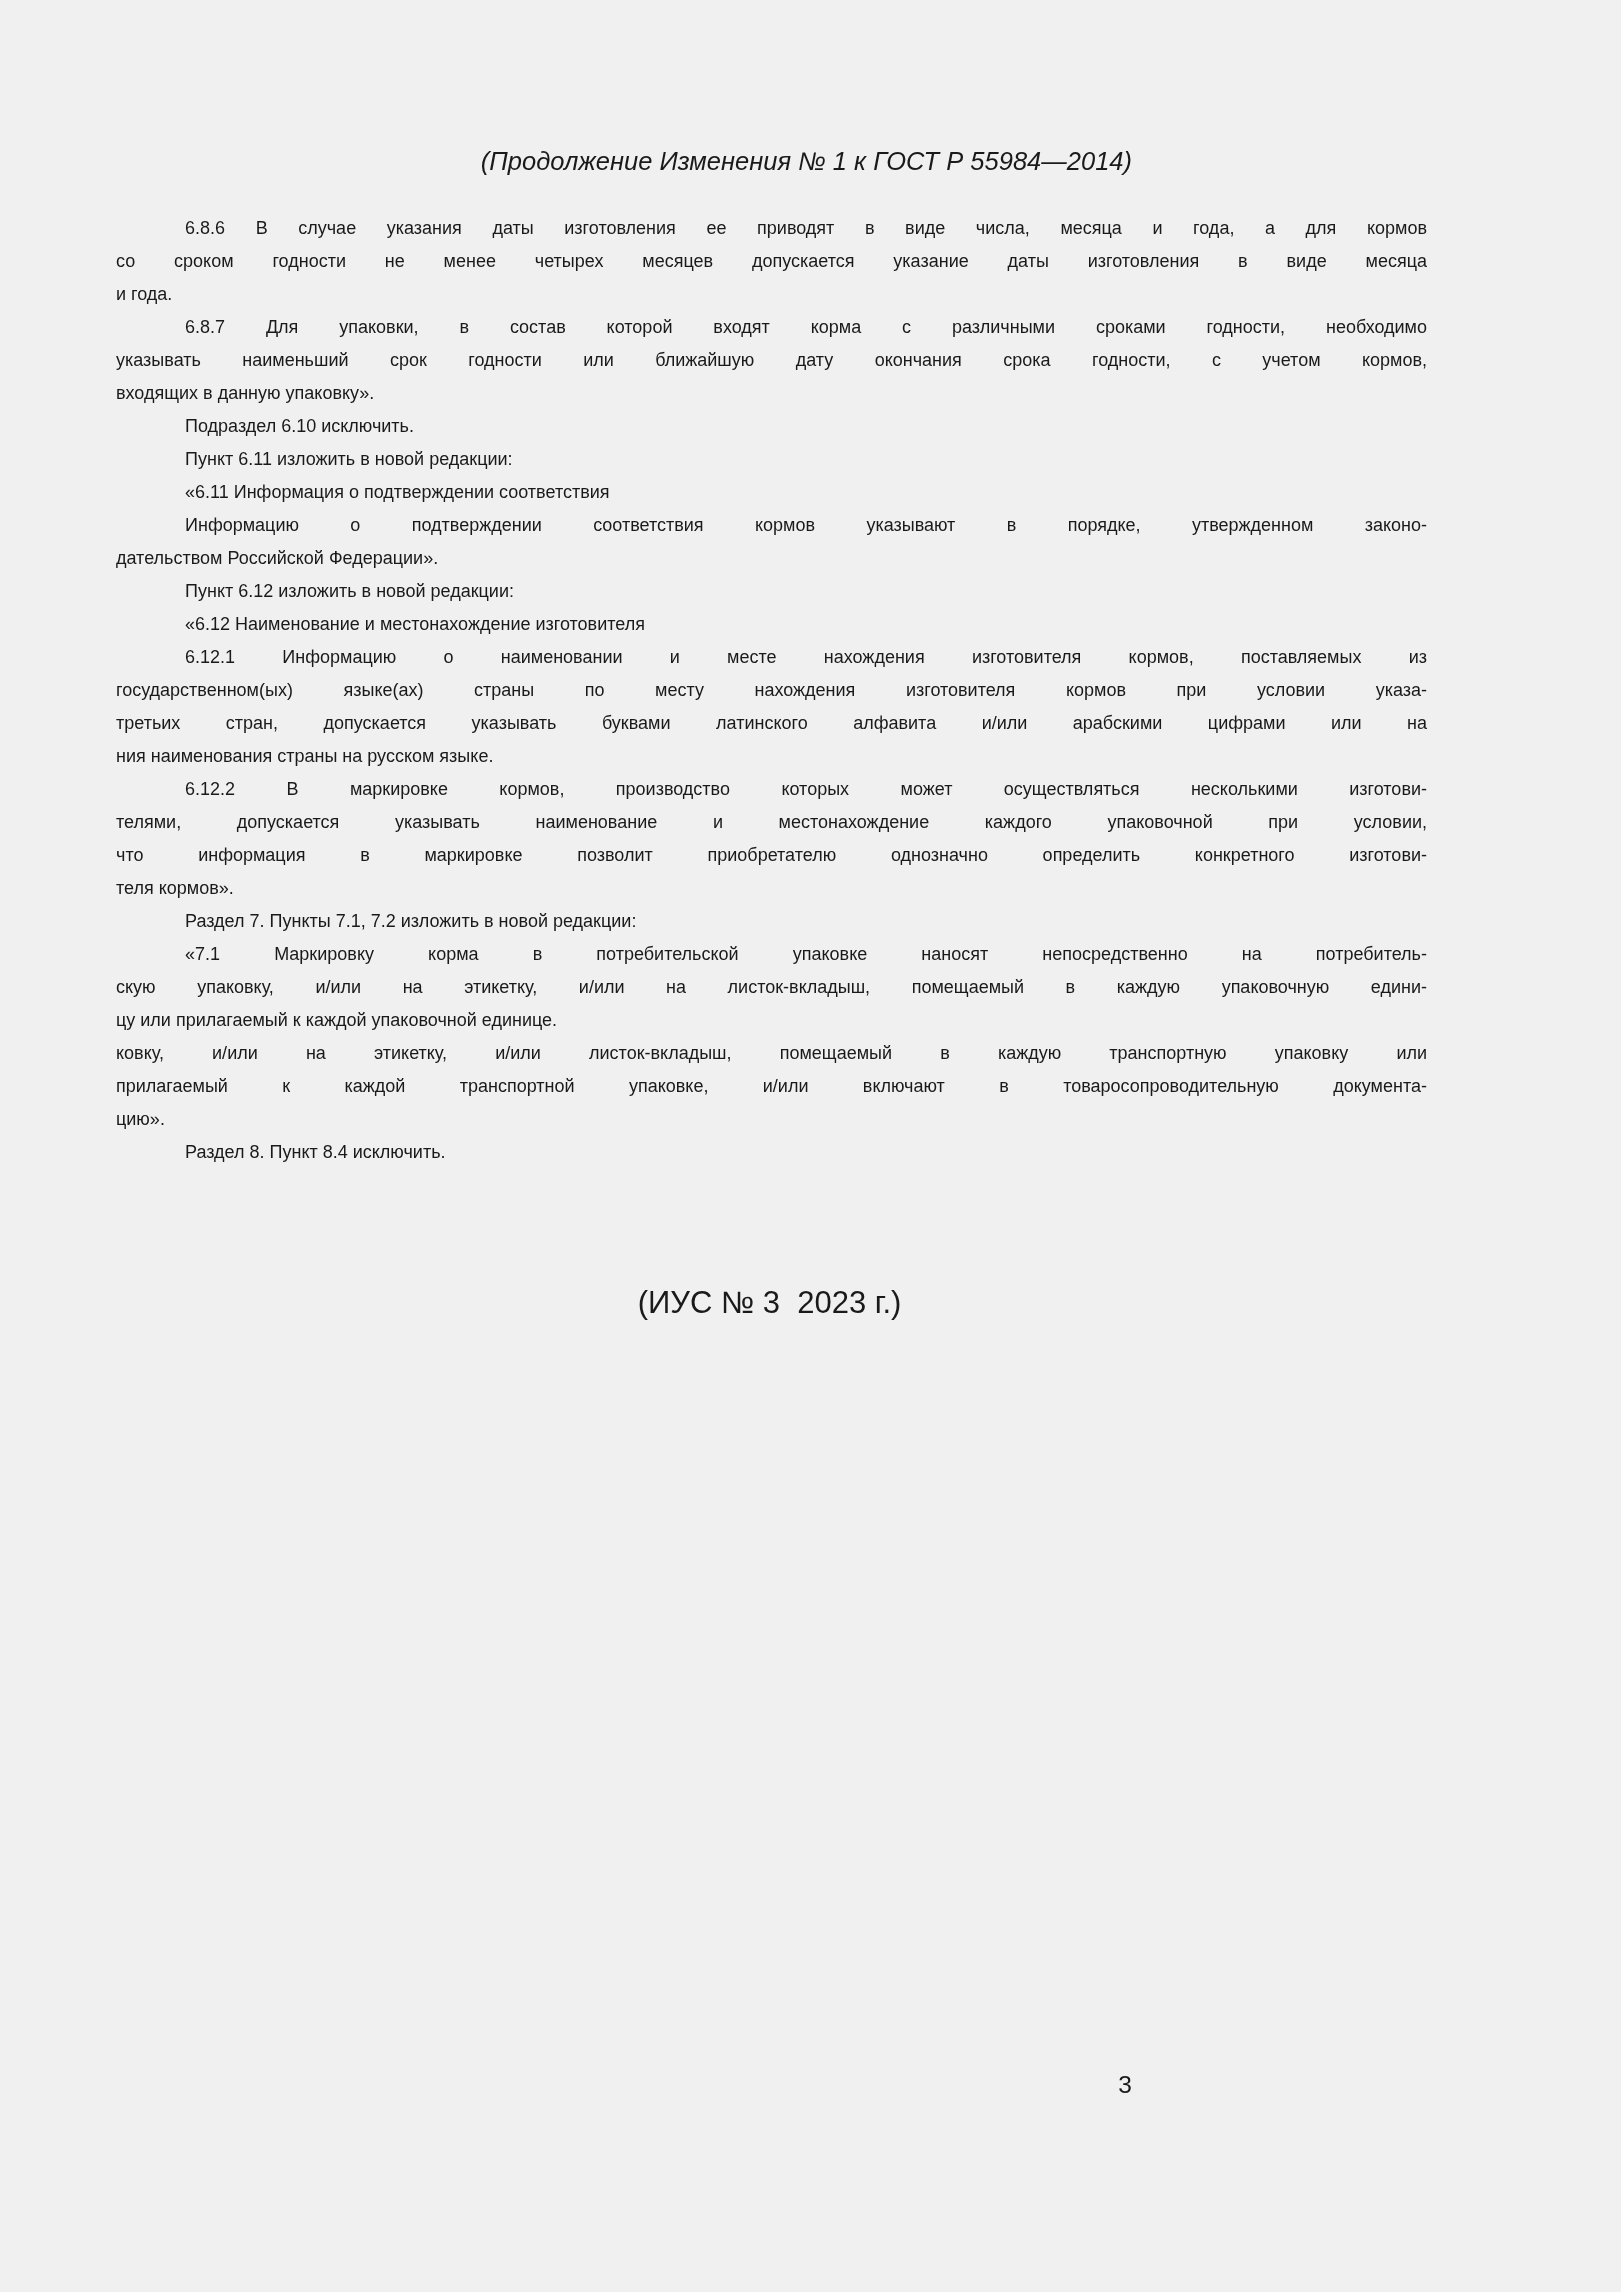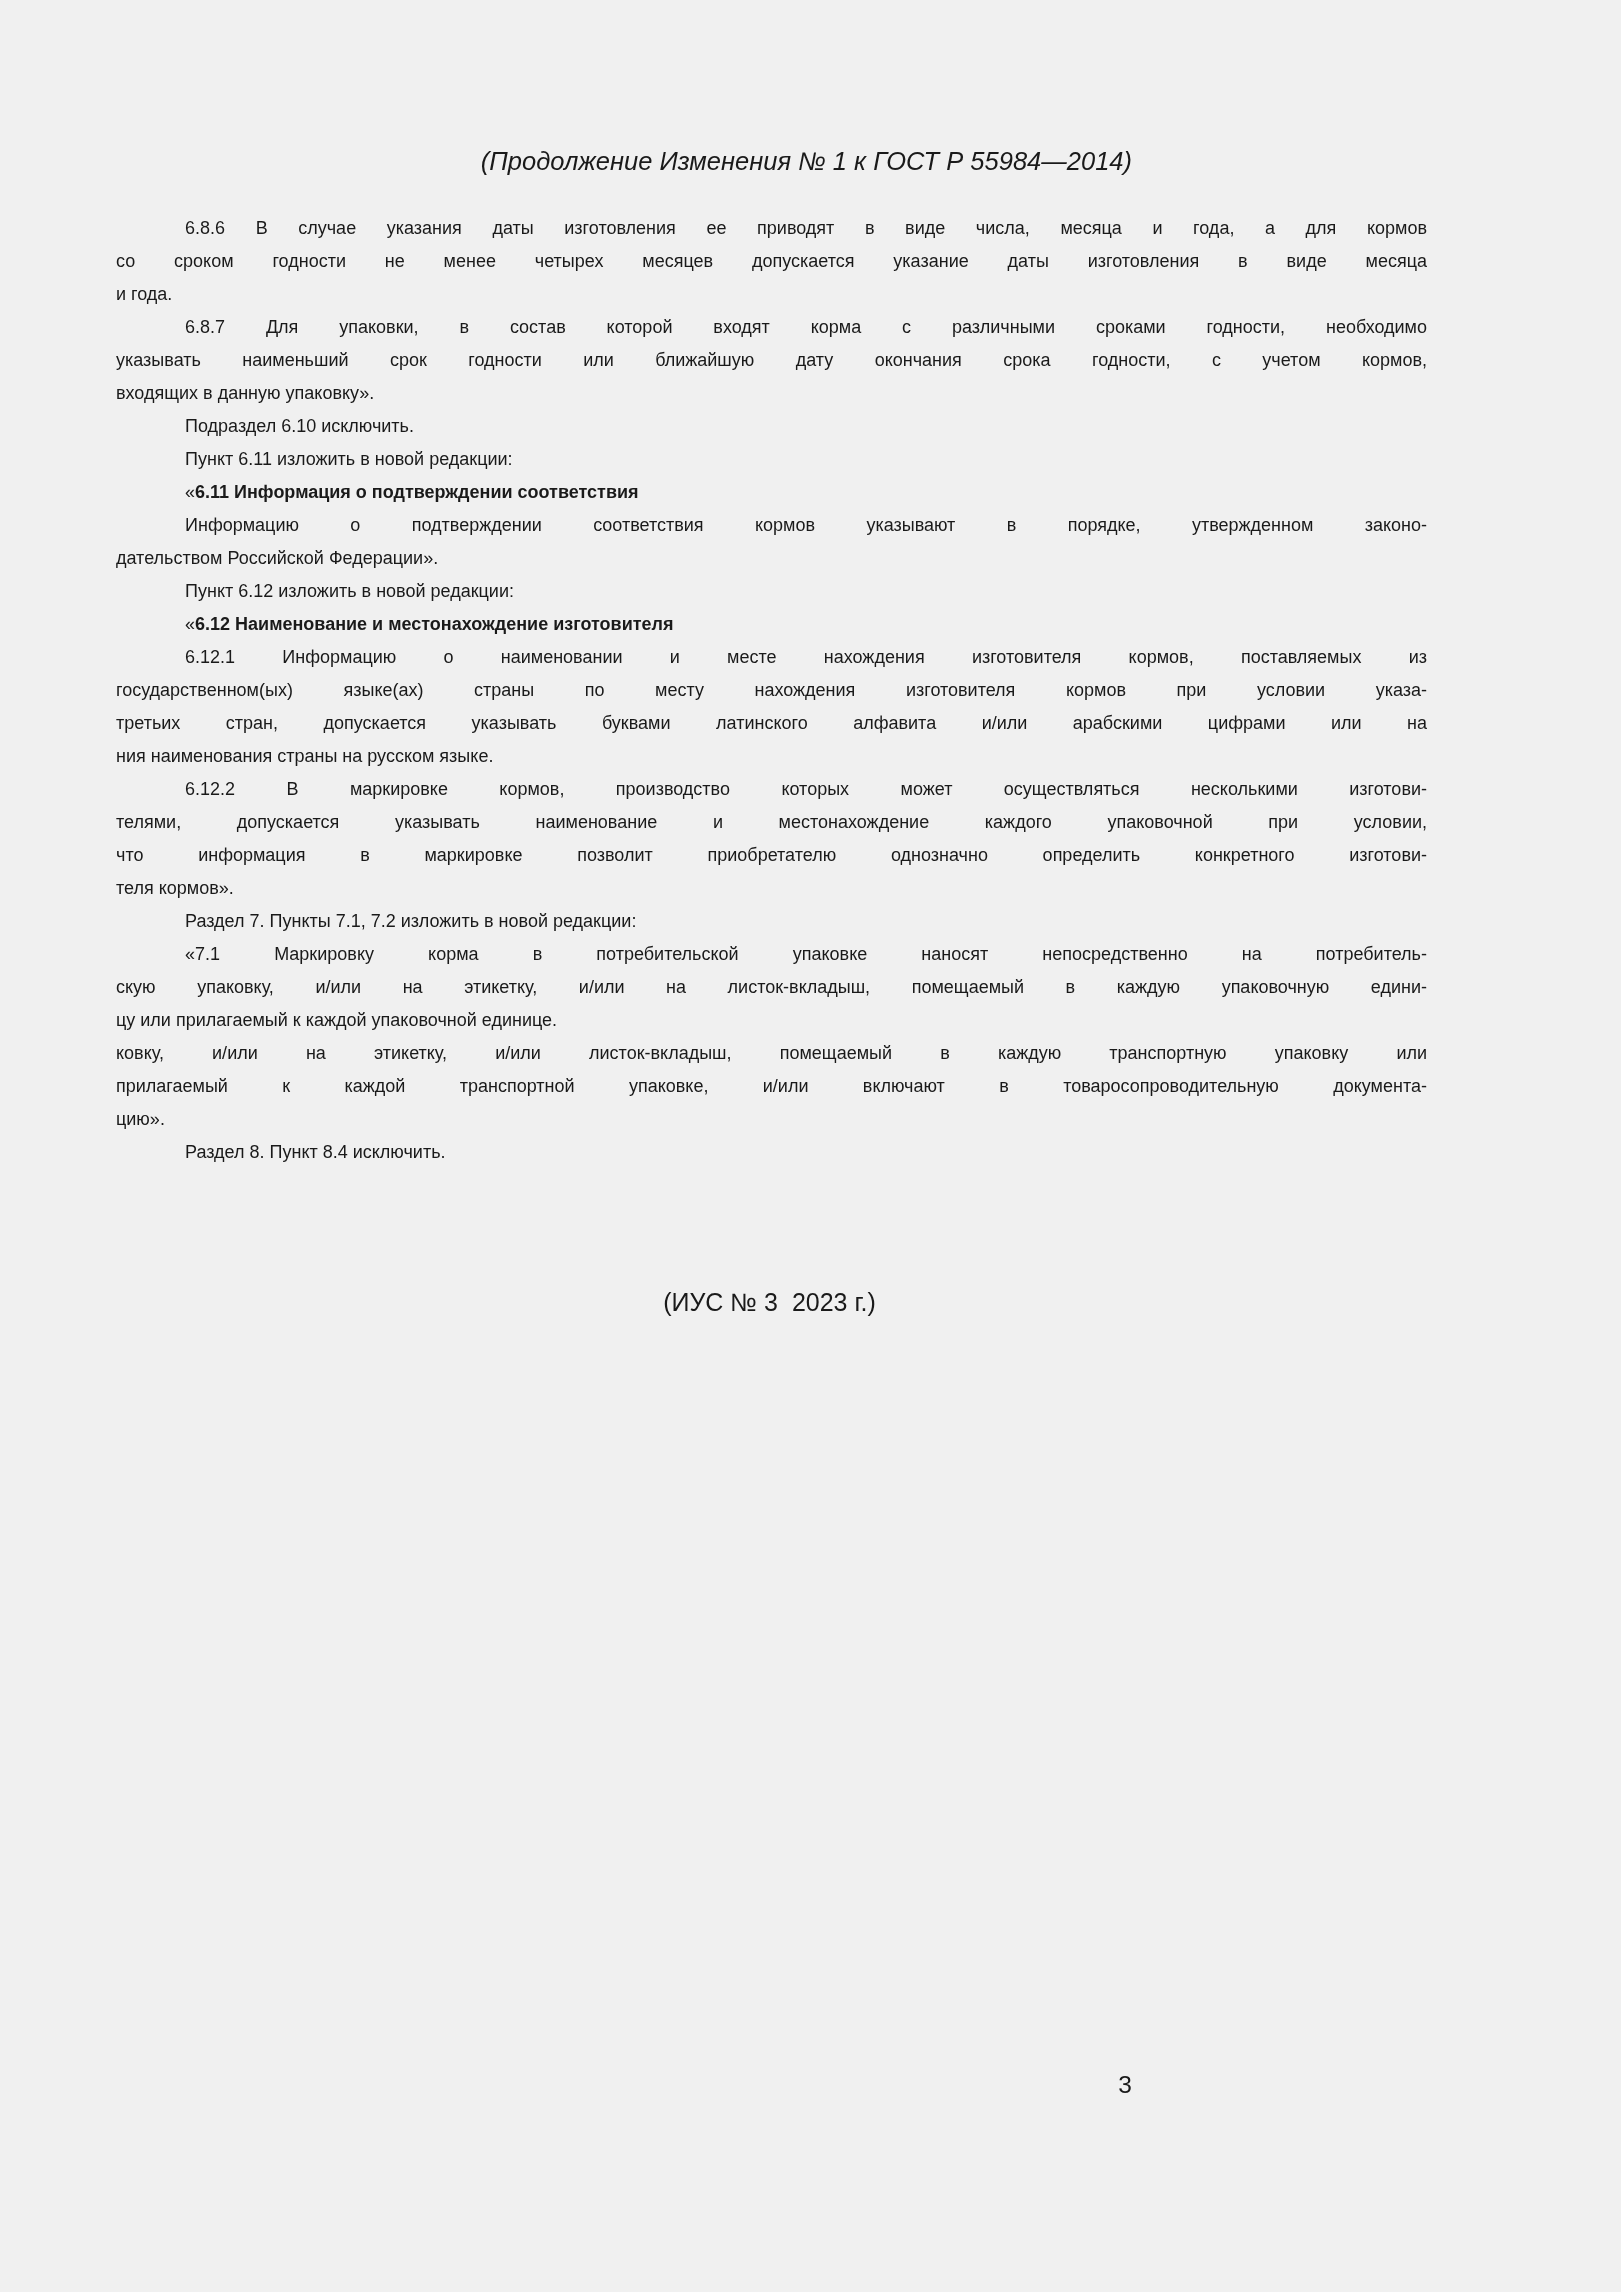--- a/index.html
+++ b/index.html
@@ -50,29 +50,29 @@
       height: 33px;
       overflow: visible;
     }
     .line.last {
       text-align-last: left;
     }
     .line.indent {
       padding-left: 69px;
     }
     .bold {
-      font-weight: bold;
+      font-weight: normal;
     }
     .footer-note {
       position: absolute;
       top: 1286px;
       left: 0;
       width: 1539px;
       text-align: center;
-      font-size: 25px;
+      font-size: 31px;
       line-height: 33px;
       white-space: pre;
     }
     .page-number {
       position: absolute;
       top: 2068px;
       right: 194px;
       font-size: 24.5px;
       line-height: 33px;
     }

